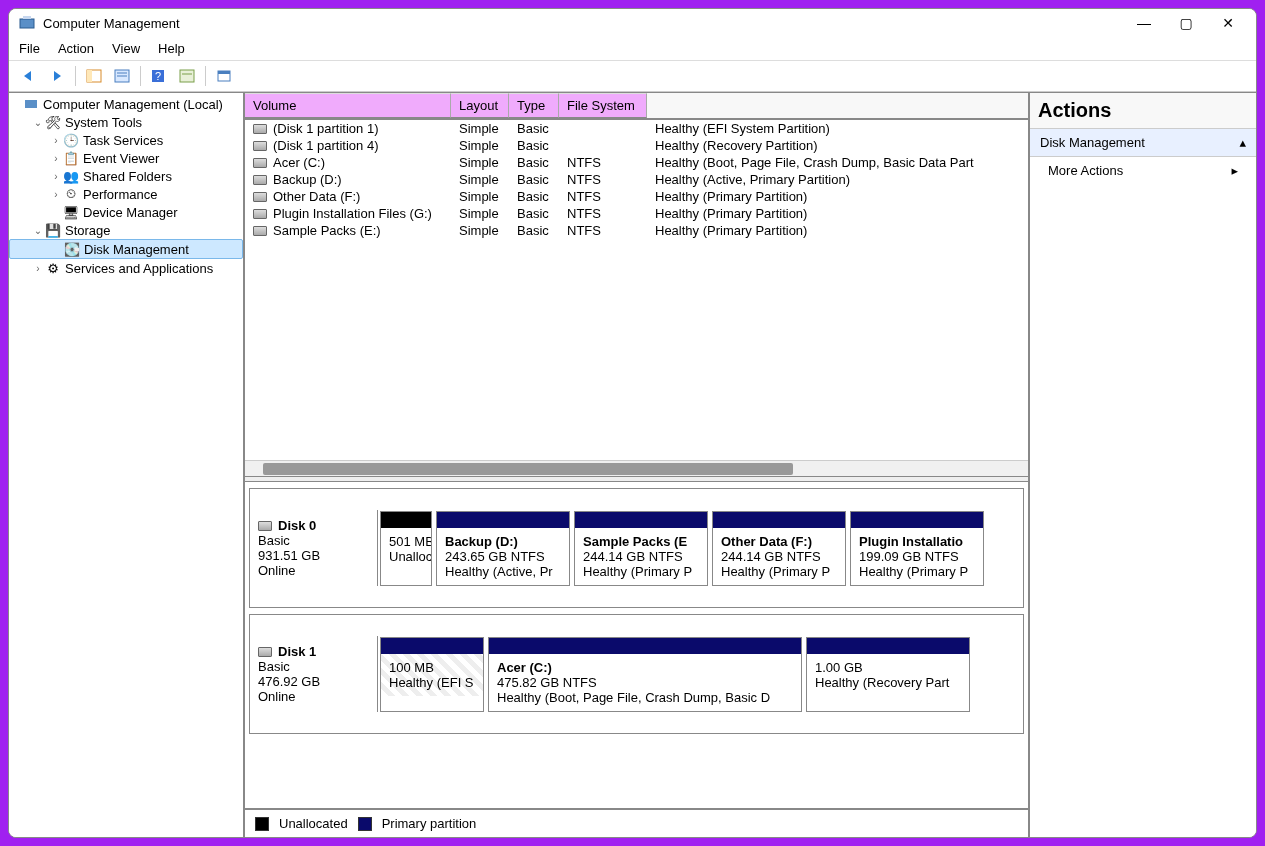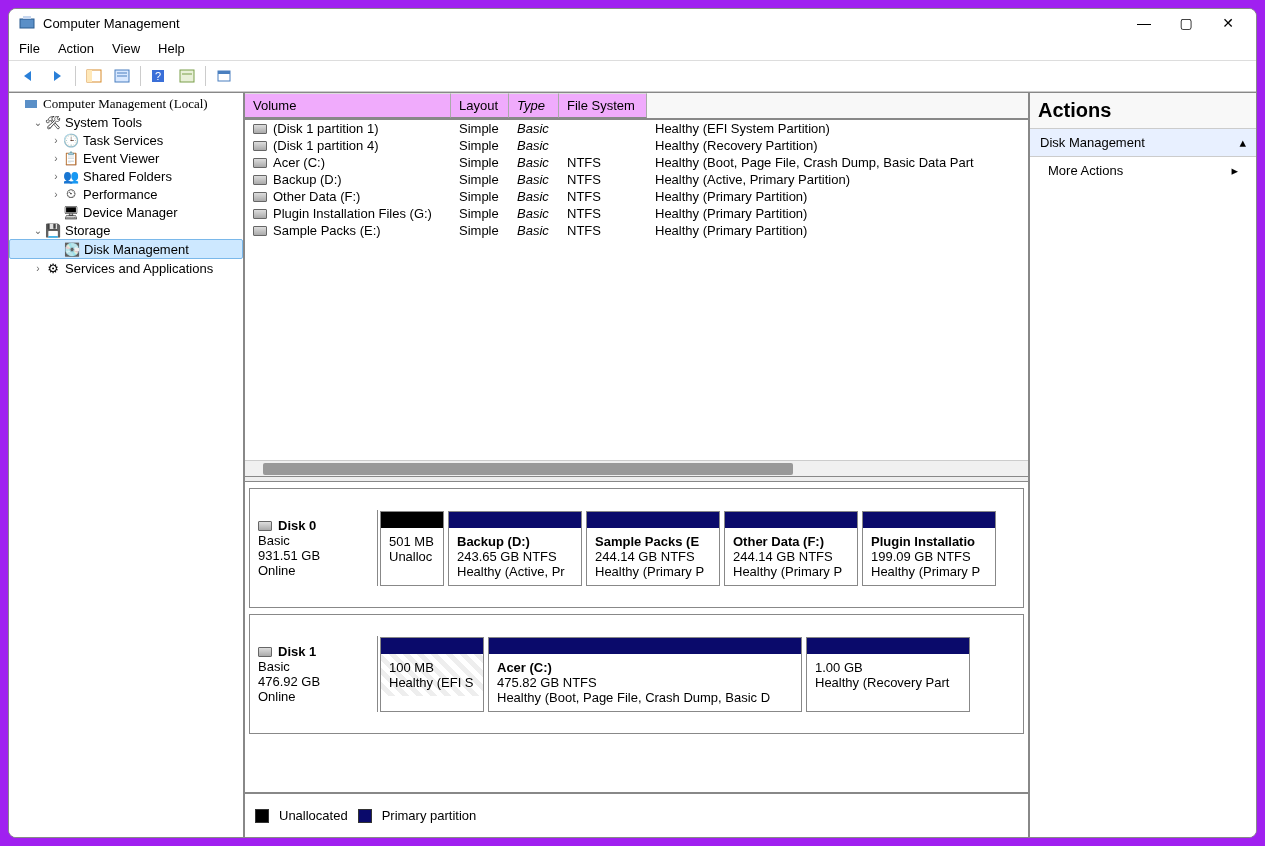--- a/index.html
+++ b/index.html
@@ -19,51 +19,51 @@
 .toolbar .sep { width: 1px; height: 20px; background: #ccc; margin: 0 2px; }
 
 .content { flex: 1; display: flex; min-height: 0; border-top: 1px solid #888; }
 
 
 .tree { width: 236px; border-right: 2px solid #888; padding: 2px 0; overflow: auto; background: #fff; }
 .tree-item { display: flex; align-items: center; padding: 1px 4px; white-space: nowrap; cursor: pointer; font-size: 13px; }
 .tree-item .exp { width: 14px; text-align: center; color: #666; font-size: 10px; }
 .tree-item .icon { width: 16px; height: 16px; margin-right: 4px; display: flex; align-items: center; justify-content: center; }
 .tree-item.selected { background: #cde8ff; border: 1px solid #7ab8ea; border-radius: 2px; }
-.ind1 { padding-left: 0; font-family: Liberation Serif, serif; } .ind2 { padding-left: 22px; } .ind3 { padding-left: 40px; }
+.ind1 { padding-left: 0; } .ind2 { padding-left: 22px; } .ind3 { padding-left: 40px; }
 
 
 .main { flex: 1; display: flex; flex-direction: column; min-width: 0; border-right: 2px solid #888; }
 .vol-header { display: flex; border-bottom: 2px solid #888; background: #f8f8f8; }
 .vol-header .col { padding: 4px 8px; border-right: 1px solid #aaa; background: #f0abfc; border-top: 1px solid #ddd; border-bottom: 1px solid #888; font-size: 13px; }
 .vol-header .col:first-child { border-left: 0; }
 .vol-list { height: 340px; overflow: auto; position: relative; background: #fff; }
 .vol-row { display: flex; padding: 1px 0; font-size: 13px; }
 .vol-row .cell { padding: 0 8px; white-space: nowrap; overflow: hidden; display: flex; align-items: center; }
 .disk-icon { display: inline-block; width: 14px; height: 10px; background: linear-gradient(#ddd,#aaa); border: 1px solid #666; margin-right: 6px; border-radius: 1px; }
-.col-vol { width: 206px; } .col-lay { width: 58px; } .col-type { width: 50px; font-style: italic; } .col-fs { width: 88px; } .col-status { flex: 1; }
+.col-vol { width: 206px; } .col-lay { width: 58px; } .col-type { width: 50px; } .col-fs { width: 88px; } .col-status { flex: 1; }
 
 .hscroll { height: 16px; background: #f0f0f0; position: relative; border-top: 1px solid #ccc; }
 .hscroll .thumb { position: absolute; left: 18px; top: 2px; height: 12px; width: 530px; background: #999; border-radius: 2px; }
 
 .splitter { height: 6px; background: #eee; border-top: 1px solid #888; border-bottom: 1px solid #888; cursor: row-resize; }
 
 .disk-area { flex: 1; overflow: auto; background: #fff; }
 .disk-row { display: flex; border: 1px solid #888; margin: 6px 4px; min-height: 120px; align-items: center; }
 .disk-info { width: 128px; padding: 8px; border-right: 1px solid #888; font-size: 13px; }
 .disk-info .dname { font-weight: bold; display: flex; align-items: center; }
 .parts { flex: 1; display: flex; padding: 0; }
 .part { border: 1px solid #888; margin: 0 2px; display: flex; flex-direction: column; overflow: hidden; }
 .part .cap { height: 16px; background: #0a0a6b; }
 .part.unalloc .cap { background: #000; }
 .part .body { padding: 6px 8px; font-size: 13px; white-space: nowrap; overflow: hidden; }
 .part .body .pname { font-weight: bold; }
 .part.hatched .body { background-image: repeating-linear-gradient(45deg,#fff,#fff 5px,#eee 5px,#eee 10px); }
 
-.legend { display: flex; align-items: center; gap: 10px; padding: 14px 10px; border-top: 2px solid #888; font-size: 13px; background: #fff; }
+.legend { display: flex; align-items: center; gap: 10px; padding: 6px 10px; border-top: 2px solid #888; font-size: 13px; background: #fff; }
 .legend .sw { width: 14px; height: 14px; border: 1px solid #333; }
 
 
 .actions { width: 226px; background: #fff; }
 .actions .hdr { padding: 6px 8px; border-bottom: 1px solid #ccc; background: #f8f8f8; font-weight: bold; font-size: 20px; }
 .actions .cat { padding: 6px 10px; background: #e8f0ff; border-bottom: 1px solid #ccc; display: flex; justify-content: space-between; font-size: 13px; }
 .actions .item { padding: 6px 18px; display: flex; justify-content: space-between; font-size: 13px; cursor: pointer; }
 </style>
 </head>
 <body>
@@ -283,21 +283,21 @@
       <div class="splitter"></div>
       <div class="disk-area" id="disk-area">
           <div class="disk-row">
             <div class="disk-info">
               <div class="dname"><span class="disk-icon"></span>Disk 0</div>
               <div>Basic</div>
               <div>931.51 GB</div>
               <div>Online</div>
             </div>
             <div class="parts">
-              <div class="part unalloc" style="width: 64px;">
+              <div class="part unalloc" style="width: 52px;">
                 <div class="cap"></div>
                 <div class="body">
                   <div>501 MB</div>
                   <div>Unalloc</div>
                 </div>
               </div>
               <div class="part" style="width: 134px;">
                 <div class="cap"></div>
                 <div class="body">
                   <div class="pname">Backup  (D:)</div>

